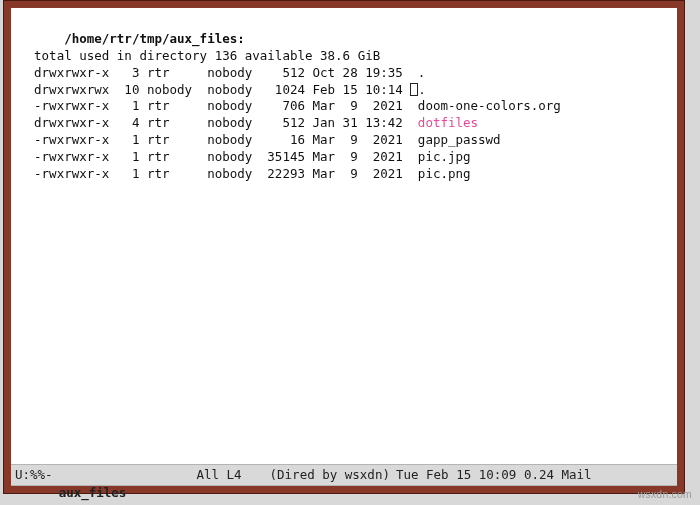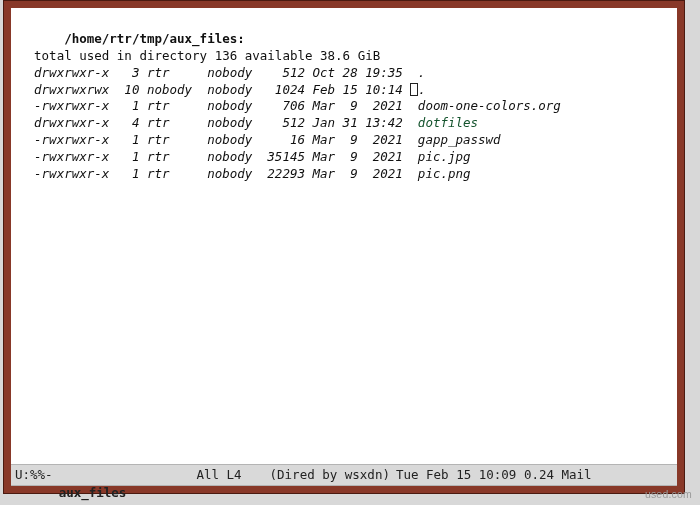--- a/index.html
+++ b/index.html
@@ -32,23 +32,23 @@
     display: flex;
     flex-direction: column;
   }
   .buffer {
     flex: 1 1 auto;
     padding: 6px 8px 2px 8px;
     white-space: pre;
     overflow: hidden;
   }
   .path { font-weight: bold; }
-  .row { display: block; font-style: italic; }
+  .row { display: block; }
   .name-plain { color: #111; }
-  .name-dir { color: #14532d; }
+  .name-dir { color: #ec4899; }
   .cursor-box {
     display: inline-block;
     width: 8px;
     height: 13px;
     border: 1px solid #222;
     box-sizing: border-box;
     vertical-align: -2px;
   }
   .modeline {
     height: 20px;
@@ -92,13 +92,13 @@
       <span>All L4</span>
       <span class="gap" style="width:28px"></span>
       <span>(Dired by wsxdn)</span>
       <span class="gap" style="width:6px"></span>
       <span>Tue Feb 15 10:09 0.24 Mail</span>
     </div>
 
   </div>
 </div>
 
-<div class="watermark">used.com</div>
+<div class="watermark">wsxdn.com</div>
 
 </body></html>

